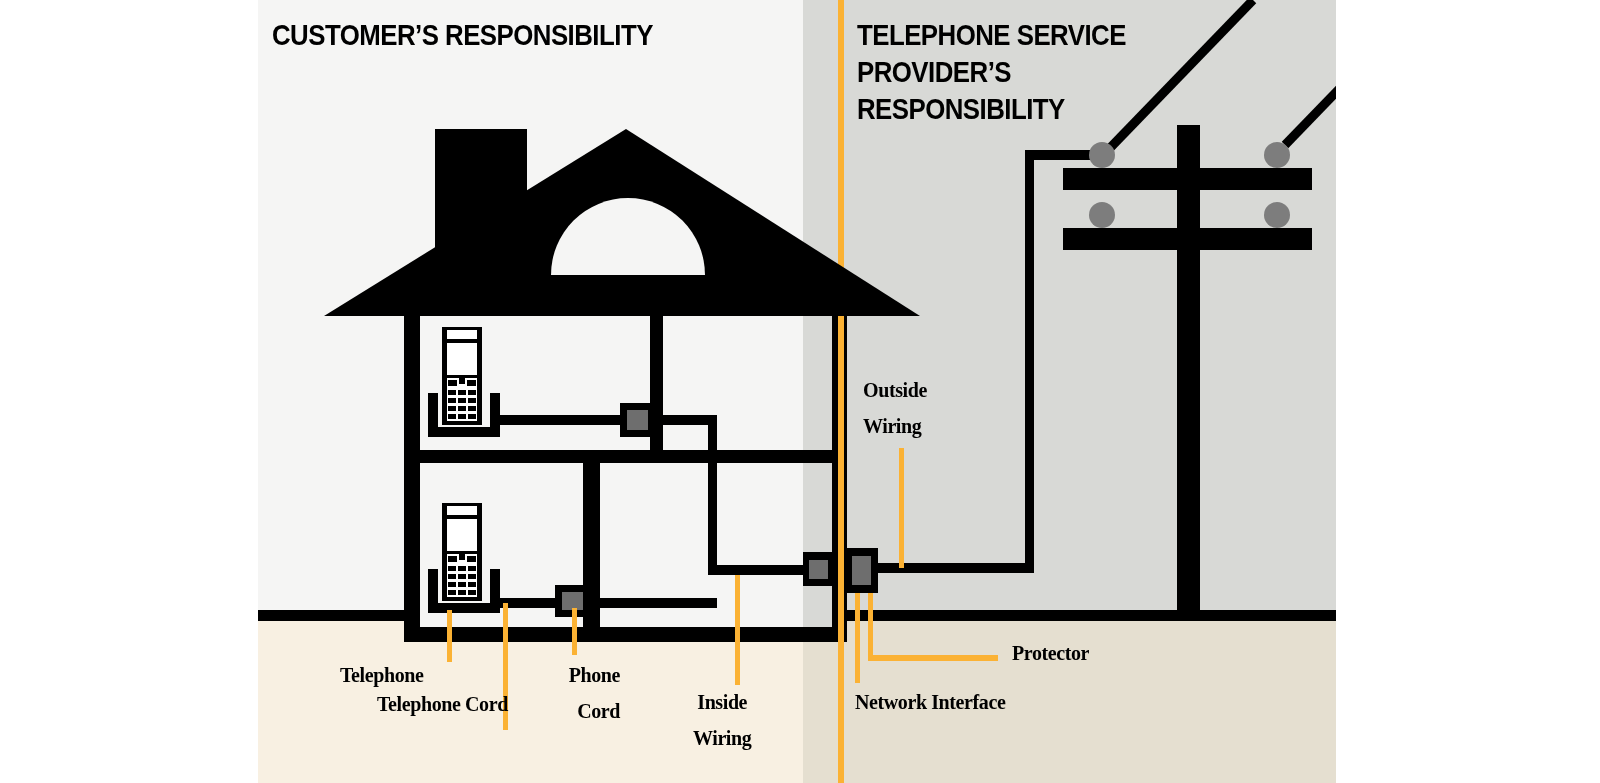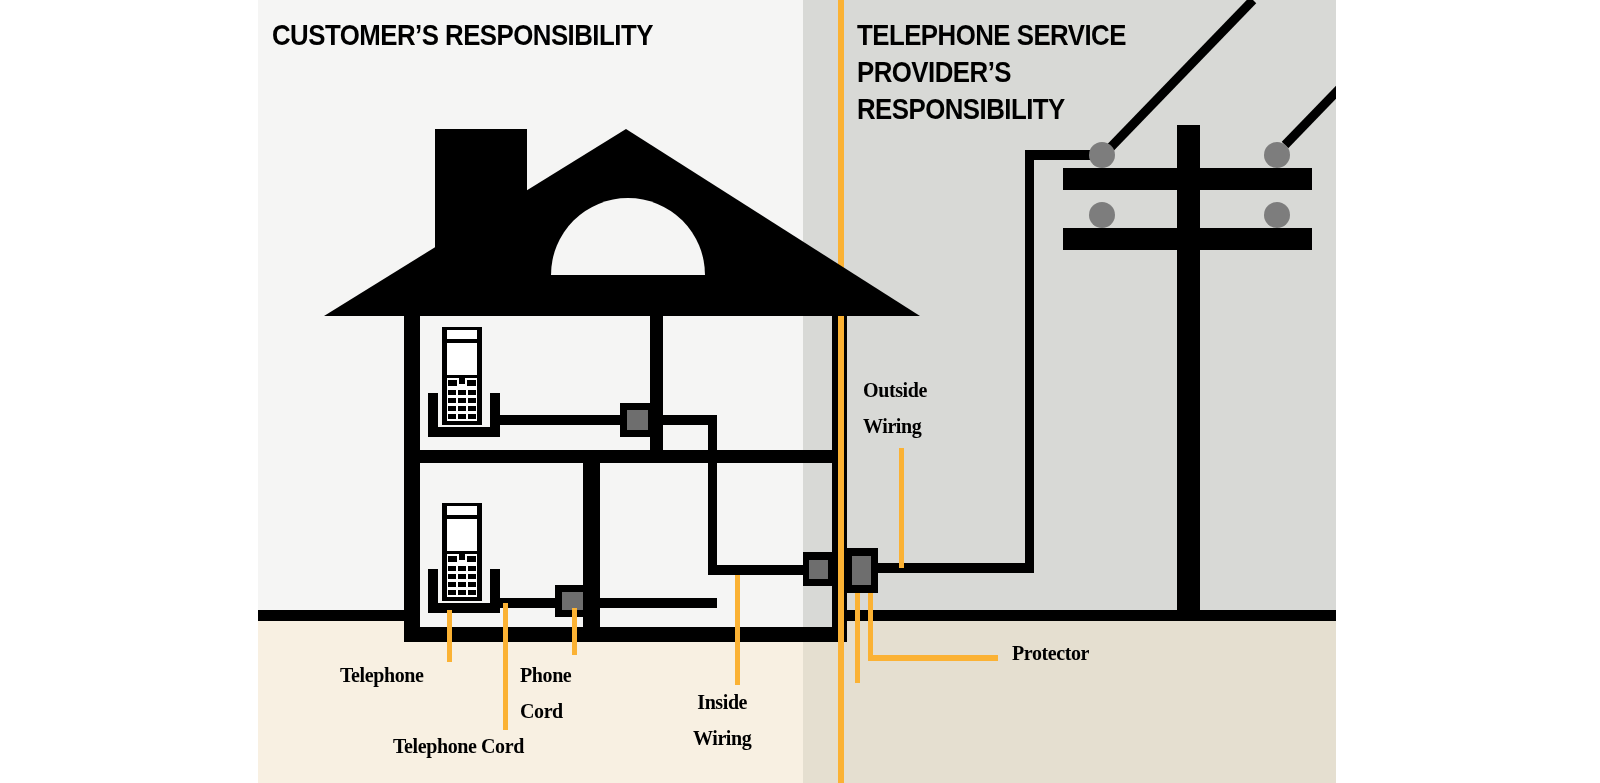--- a/index.html
+++ b/index.html
@@ -150,30 +150,31 @@
     <div>RESPONSIBILITY</div>
   </div>
 
   <div class="txt label" style="left:863px;top:372px;">
     <div>Outside</div>
     <div>Wiring</div>
   </div>
 
   <div class="txt label" style="left:340px;top:657px;">Telephone</div>
 
-  <div class="txt label" style="left:520px;top:657px;width:100px;text-align:left;">
+  <div class="txt label" style="left:520px;top:657px;width:100px;text-align:right;">
     <div>Phone</div>
     <div>Cord</div>
   </div>
 
-  <div class="txt label" style="left:377px;top:728px;margin-left:16px;">Telephone Cord</div>
+  <div class="txt label" style="left:377px;top:686px;">Telephone Cord</div>
 
   <div class="txt label" style="left:693px;top:684px;text-align:center;">
     <div>Inside</div>
     <div>Wiring</div>
   </div>
 
   <div class="txt label" style="left:1012px;top:635px;">Protector</div>
 
   <div class="txt label" style="left:855px;top:684px;">
+    <div>Network Interface</div>
   </div>
 
 </div>
 
 </body></html>

